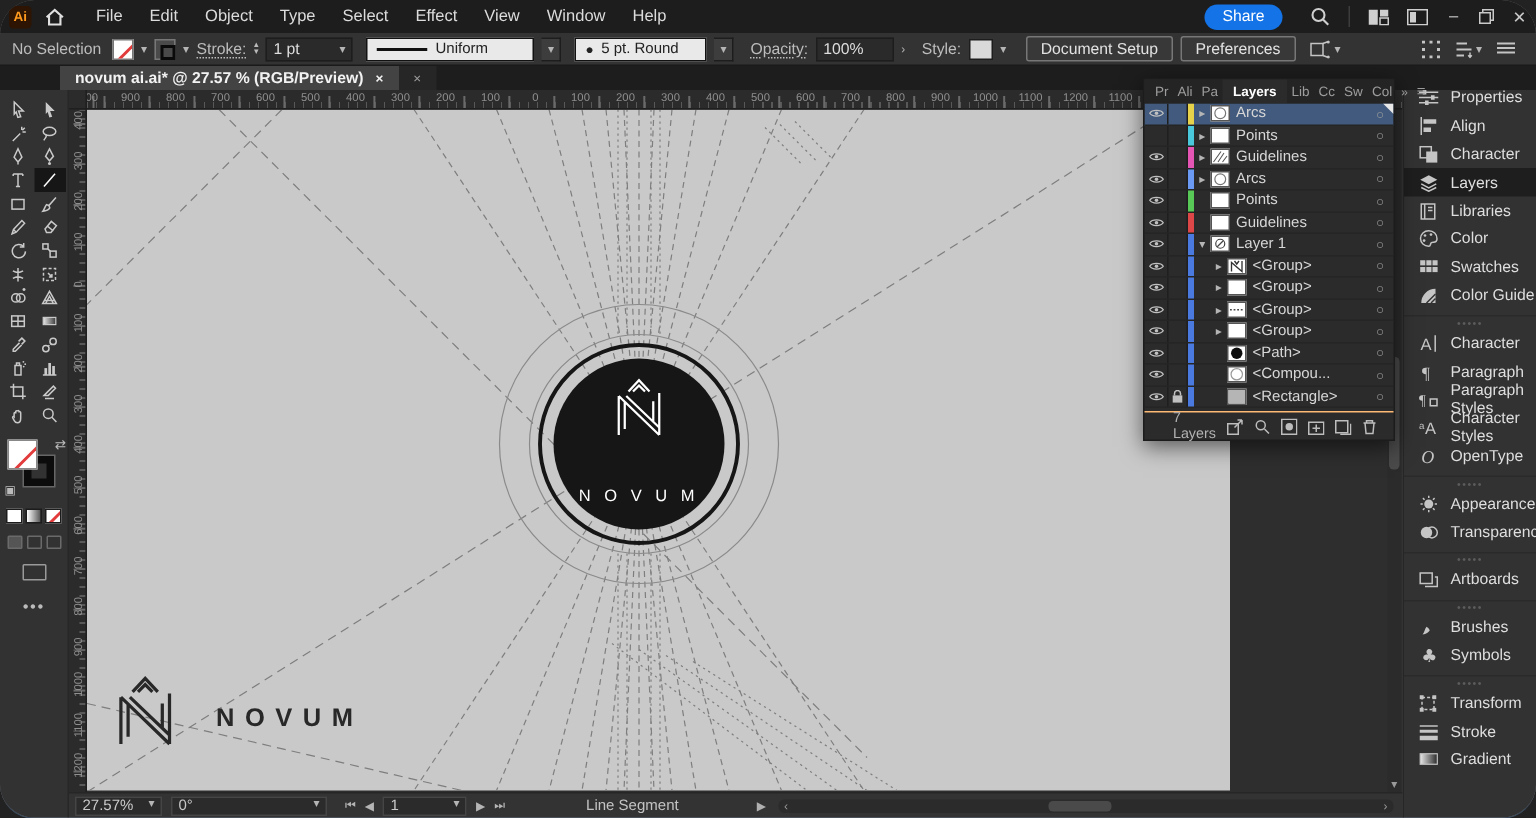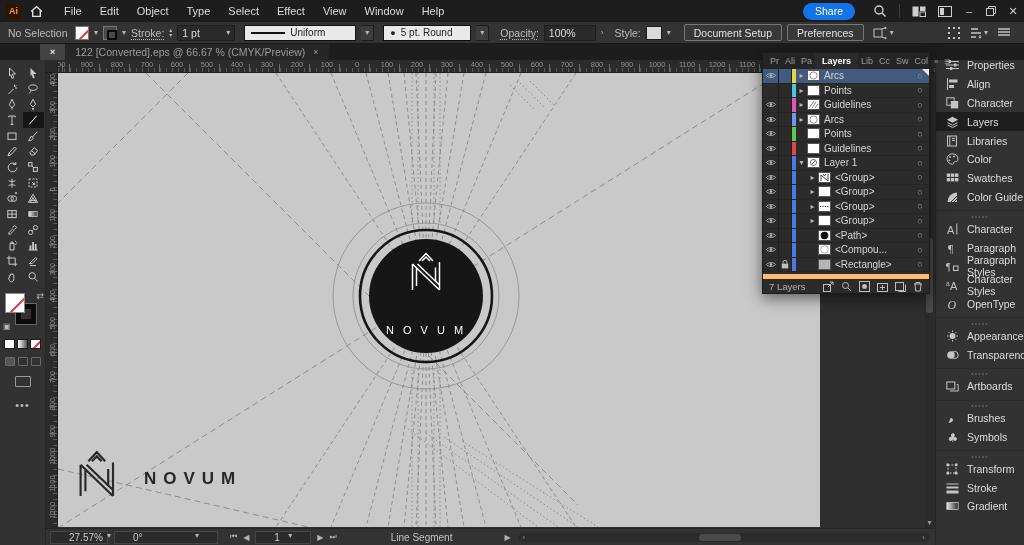--- a/index.html
+++ b/index.html
@@ -1,18 +1,18 @@
 <!DOCTYPE html>
 <html><head>
 <meta charset="utf-8">
 <style>
   html,body{margin:0;padding:0;background:#222;}
   .app{position:relative;width:1024px;height:545px;overflow:hidden;background:#737373;
        font-family:"Liberation Sans",sans-serif;color:#d8d8d8;font-size:11px;
-       -webkit-font-smoothing:antialiased;border-bottom:1px solid #3a4a5e;}
+       -webkit-font-smoothing:antialiased;border-bottom:1px solid #3a4a5e;border-radius:23px;}
   .app *{box-sizing:border-box;}
   svg{display:block;}
 
   
   .menubar{position:absolute;left:0;top:0;right:0;height:22px;background:#1d1d1d;
            display:flex;align-items:center;padding-left:6px;z-index:40;}
   .ai-badge{width:15px;height:15px;background:#2e1402;color:#ff9a1e;font-weight:bold;font-size:9px;
             display:flex;align-items:center;justify-content:center;border-radius:3px;margin-right:9px;}
   .home-ic{margin-right:12px;color:#e0e0e0;}
   .menu-item{padding:0 9px;height:22px;display:flex;align-items:center;color:#dcdcdc;font-size:11px;cursor:default;}
@@ -107,34 +107,34 @@
   .lrow.sel{background:#415a7d;}
   .lrow.sel::after{content:'';position:absolute;right:0;top:0;border-left:7px solid transparent;border-top:7px solid #e8e8e8;}
   .leye{width:16px;flex:none;display:flex;align-items:center;justify-content:center;color:#c0c0c0;border-right:1px solid #1f1f1f;align-self:stretch;}
   .llock{width:13px;flex:none;display:flex;align-items:center;justify-content:center;color:#c0c0c0;border-right:1px solid #1f1f1f;align-self:stretch;}
   .lbar{width:4px;align-self:stretch;flex:none;}
   .lexp{width:11px;flex:none;text-align:center;font-size:8px;color:#b5b5b5;}
   .lexp.child{margin-left:11px;}
   .lthumb{width:13px;height:11px;flex:none;background:#fff;border:1px solid #555;display:flex;align-items:center;justify-content:center;overflow:hidden;margin-right:4px;}
   .lname{flex:1;white-space:nowrap;overflow:hidden;}
   .ltarget{width:18px;flex:none;text-align:center;color:#9d9d9d;font-size:9px;}
-  .lp-foot{height:19px;flex:none;border-top:5px solid #fdba74;display:flex;align-items:center;padding:0 6px;gap:7px;color:#b3b3b3;font-size:9.5px;}
+  .lp-foot{height:19px;flex:none;border-top:1px solid #fdba74;display:flex;align-items:center;padding:0 19px;gap:7px;color:#b3b3b3;font-size:9.5px;}
   .lp-foot .ficons{margin-left:auto;display:flex;gap:7px;color:#bdbdbd;align-items:center;}
 
   
   .dock{position:absolute;right:0;top:44px;bottom:0;width:89px;background:#323232;border-left:1px solid #262626;z-index:15;padding-top:12px;}
   .dock-item{height:18.8px;display:flex;align-items:center;gap:7px;padding-left:8px;font-size:10.5px;color:#dedede;}
   .dock-item.active{background:#1e1e1e;}
   .dock-item .dic{width:16px;display:flex;justify-content:center;color:#c5c5c5;flex:none;}
   .dock-sep{height:9px;display:flex;align-items:center;justify-content:center;color:#5c5c5c;font-size:7px;letter-spacing:1px;border-top:1px solid #2a2a2a;margin-top:4px;padding-top:2px;}
 
   
   .statusbar{position:absolute;left:46px;right:89px;bottom:0;height:17px;background:#333;border-top:1px solid #262626;
      display:flex;align-items:center;padding:0 4px;gap:6px;font-size:10px;color:#c9c9c9;z-index:12;}
-  .sb-field{height:13px;background:#2b2b2b;border:1px solid #454545;display:flex;align-items:flex-start;padding:0 18px;gap:4px;}
+  .sb-field{height:13px;background:#2b2b2b;border:1px solid #454545;display:flex;align-items:flex-start;padding:0 4px;gap:4px;}
   .sb-nav{display:flex;gap:6px;color:#b5b5b5;font-size:8px;align-items:center;}
   .hscroll{flex:1;height:9px;background:#2b2b2b;border-radius:4px;position:relative;margin:0 2px;}
   .hscroll .harr{position:absolute;top:0;height:9px;display:flex;align-items:center;color:#9a9a9a;font-size:8px;}
   .hscroll .thumb{position:absolute;left:44%;width:42px;height:7px;top:1px;background:#4a4a4a;border-radius:3px;}
 </style>
 </head>
 <body>
 
 <div class="app">
 
@@ -250,24 +250,24 @@
         <span class="chev">▾</span>
       </span>
       <svg width="12" height="10" viewBox="0 0 12 10">
           <path d="M0 1 h12 M0 4 h12 M0 7 h12" stroke="#c4c4c4" stroke-width="1.4"></path>
         </svg>
     </span>
   </div>
 
   <div class="tabbar" id="tabbar">
       <div class="doc-tab active">
+     <span>novum ai.ai* @ 27.57 % (RGB/Preview)</span>
      <span class="tab-close">×</span>
       </div>
       <div class="doc-tab ">
-     <span>122 [Converted].eps @ 66.67 % (CMYK/Preview)</span>
      <span class="tab-close">×</span>
       </div>
     </div>
 
   <div class="toolbar">
     <div class="tools-grid" id="toolsgrid">
         <div class="tool ">
      <svg width="12" height="12" viewBox="0 0 12 12" stroke="currentColor" stroke-width="1">
             <path d="M3.5 1 L9.5 7 H6.4 L7.8 10.8 L5.9 11.3 L4.8 7.6 L3.5 9 Z" fill="none"></path>
           </svg>

